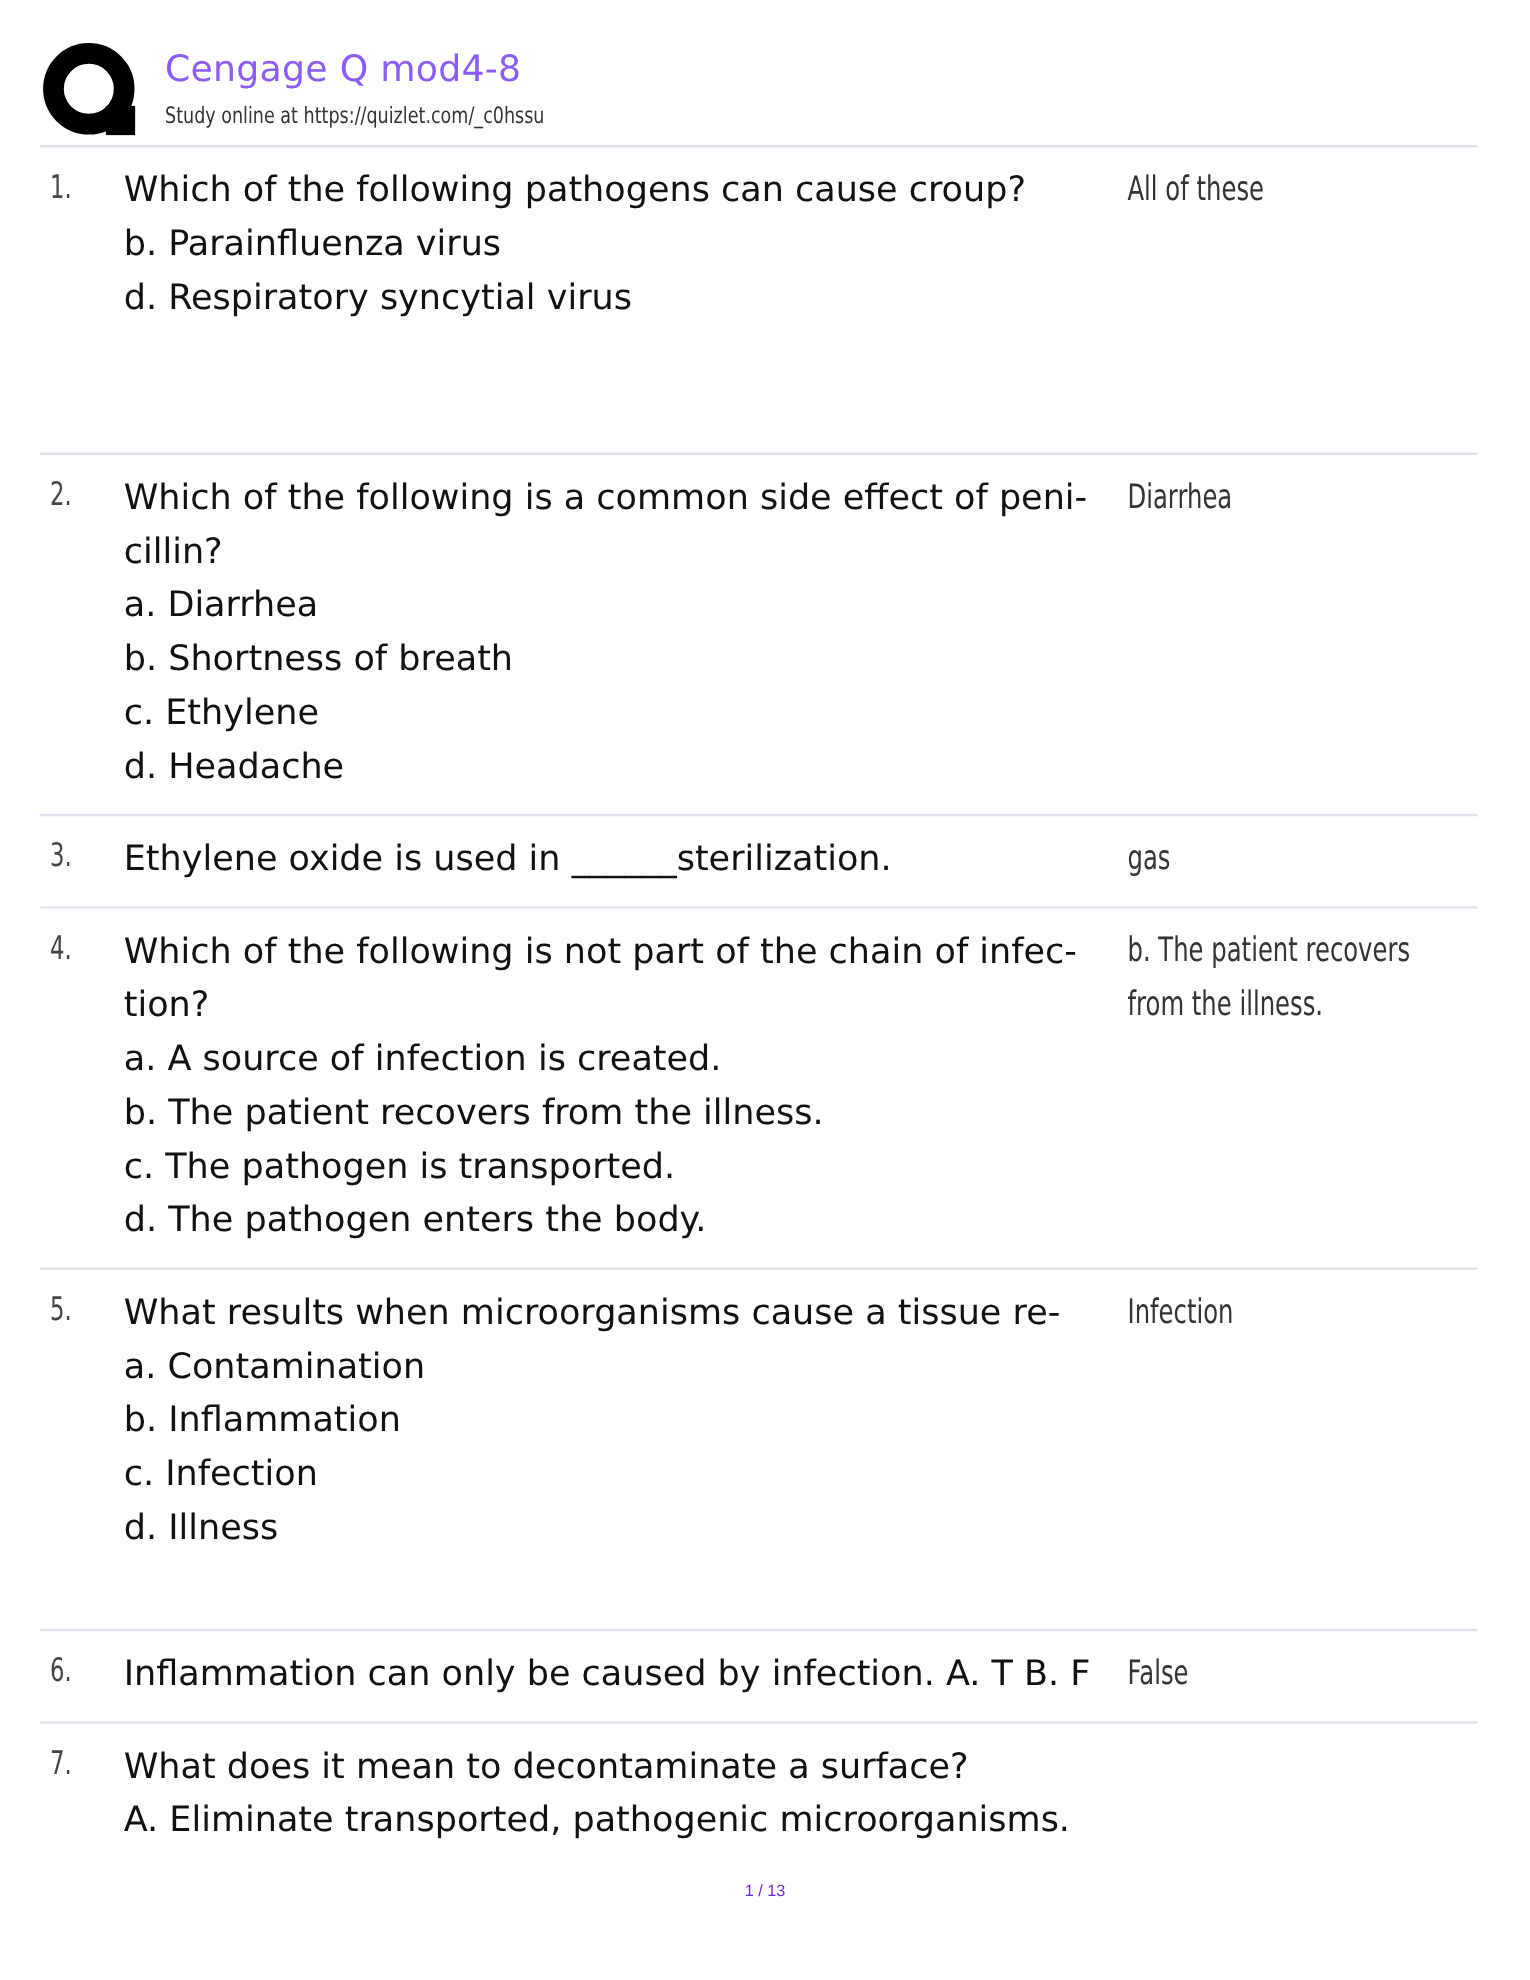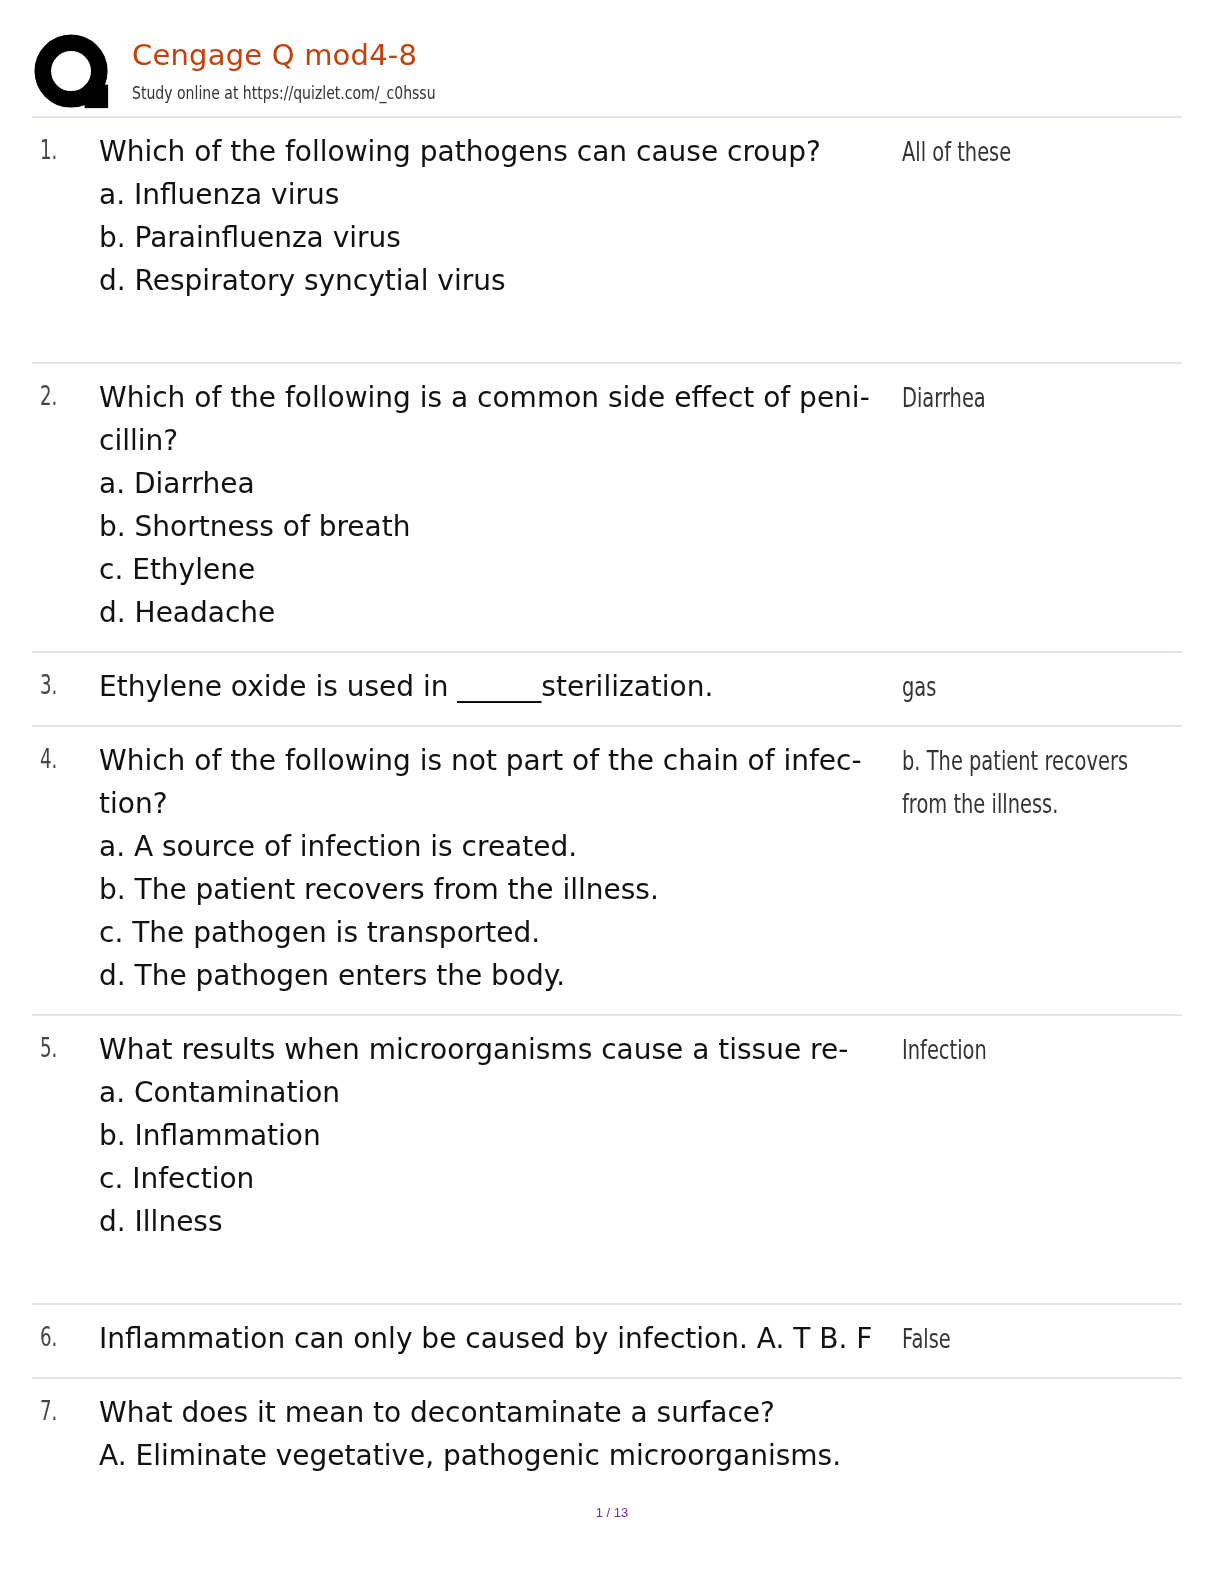--- a/index.html
+++ b/index.html
@@ -1,19 +1,19 @@
 <!DOCTYPE html>
 <html><head>
 <meta charset="utf-8">
 <style>
   html, body { margin:0; padding:0; background:#ffffff; }
   body { width:1224px; height:1584px; position:relative; overflow:hidden; font-family:"Liberation Sans", sans-serif; color:#111; }
   .header { position:absolute; left:32px; top:32px; height:84px; width:1150px; }
   .logo { position:absolute; left:2px; top:2px; width:78px; height:78px; }
-  .title { position:absolute; left:100px; top:6px; font-family:"DejaVu Sans", sans-serif; font-size:29px; color:#c2410c; letter-spacing:0.2px; }
+  .title { position:absolute; left:100px; top:6px; font-family:"DejaVu Sans", sans-serif; font-size:29px; color:#8b5cf6; letter-spacing:0.2px; }
   .subtitle { position:absolute; left:100px; top:50px; font-family:"DejaVu Sans", sans-serif; font-size:18px; color:#333; transform:scaleX(0.78); transform-origin:left top; }
   .rule { position:absolute; left:32px; width:1150px; height:2px; background:#e2e3ea; }
   .q { position:absolute; left:32px; width:1150px; }
   .qnum { position:absolute; left:8px; top:0; font-family:"DejaVu Sans", sans-serif; font-size:26px; color:#444; transform:scaleX(0.7); transform-origin:left top; }
   .qtext { position:absolute; left:67px; top:0; width:800px; font-family:"DejaVu Sans", sans-serif; font-size:28px; line-height:43px; color:#111; }
   .qtext div { white-space:nowrap; }
   .ans { position:absolute; left:870px; top:0; width:300px; font-family:"DejaVu Sans", sans-serif; font-size:27px; line-height:43px; color:#333; transform:scaleX(0.72); transform-origin:left top; }
   .ans div { white-space:nowrap; }
   .footer { position:absolute; left:0; width:1224px; top:1505px; text-align:center; font-size:13px; color:#6d28d9; }
 </style>
@@ -28,21 +28,20 @@
   <div class="title">Cengage Q mod4-8</div>
   <div class="subtitle">Study online at https://quizlet.com/_c0hssu</div>
 </div>
 
 <div class="rule" style="top:116px"></div>
 
 <div class="q" style="top:130px">
   <div class="qnum" style="top:5px">1.</div>
   <div class="qtext">
     <div>Which of the following pathogens can cause croup?</div>
-    <div>a. Influenza virus</div>
     <div>b. Parainfluenza virus</div>
     <div>d. Respiratory syncytial virus</div>
   </div>
   <div class="ans">
     <div>All of these</div>
   </div>
 </div>
 <div class="rule" style="top:362px"></div>
 
 <div class="q" style="top:376px">
@@ -112,17 +111,17 @@
   <div class="ans">
     <div>False</div>
   </div>
 </div>
 <div class="rule" style="top:1377px"></div>
 
 <div class="q" style="top:1391px">
   <div class="qnum" style="top:5px">7.</div>
   <div class="qtext">
     <div>What does it mean to decontaminate a surface?</div>
-    <div>A. Eliminate vegetative, pathogenic microorganisms.</div>
+    <div>A. Eliminate transported, pathogenic microorganisms.</div>
   </div>
 </div>
 
 <div class="footer">1 / 13</div>
 
 </body></html>

